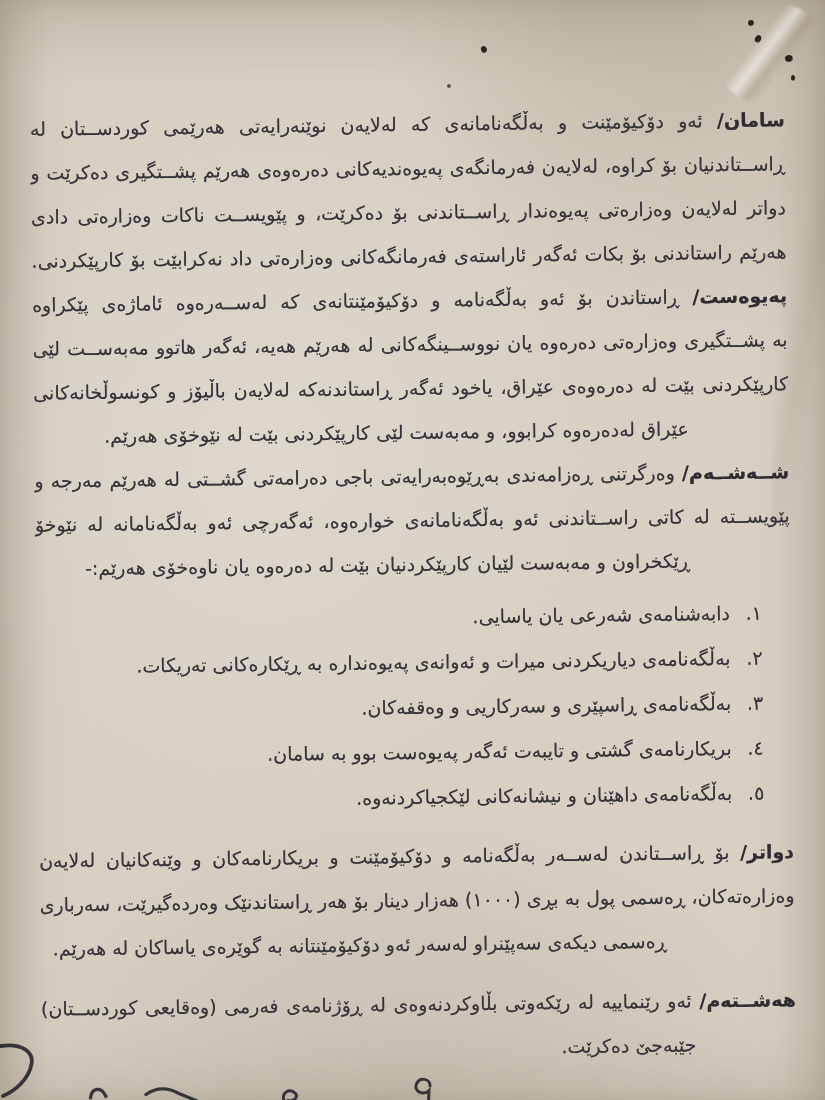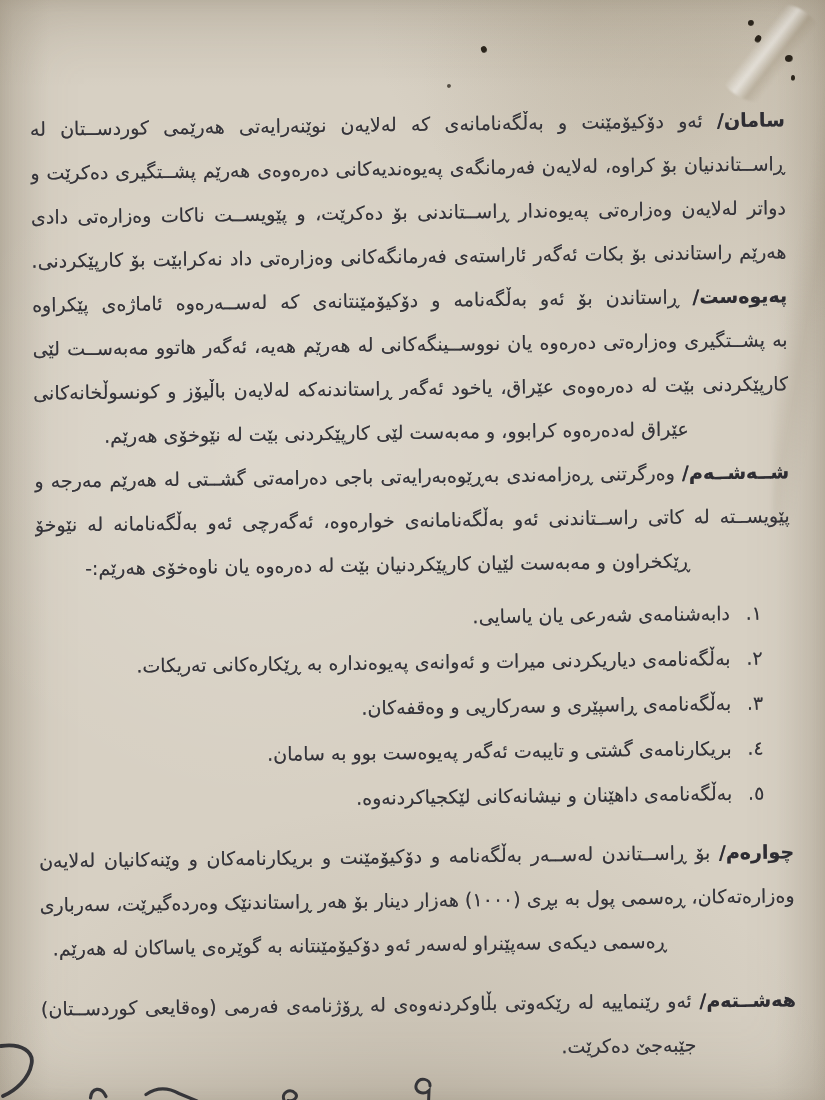--- a/index.html
+++ b/index.html
@@ -110,21 +110,21 @@
 
     <div class="list">
       <div class="li"><span class="num">١.</span> <span>دابەشنامەی شەرعی یان یاسایی.</span></div>
       <div class="li"><span class="num">٢.</span> <span>بەڵگەنامەی دیاریکردنی میرات و ئەوانەی پەیوەندارە بە ڕێکارەکانی تەریکات.</span></div>
       <div class="li"><span class="num">٣.</span> <span>بەڵگەنامەی ڕاسپێری و سەرکاریی و وەقفەکان.</span></div>
       <div class="li"><span class="num">٤.</span> <span>بریکارنامەی گشتی و تایبەت ئەگەر پەیوەست بوو بە سامان.</span></div>
       <div class="li"><span class="num">٥.</span> <span>بەڵگەنامەی داهێنان و نیشانەکانی لێکجیاکردنەوە.</span></div>
     </div>
 
     <div class="para mt-7">
-      <div class="ln"><b class="lead">چوارەم/</b><span> بۆ ڕاســتاندن لەســەر بەڵگەنامە و دۆکیۆمێنت و بریکارنامەکان و وێنەکانیان لەلایەن</span></div>
+      <div class="ln"><b class="lead">دواتر/</b><span> بۆ ڕاســتاندن لەســەر بەڵگەنامە و دۆکیۆمێنت و بریکارنامەکان و وێنەکانیان لەلایەن</span></div>
       <div class="ln">وەزارەتەکان، ڕەسمی پول بە بڕی (١٠٠٠) هەزار دینار بۆ هەر ڕاستاندنێک وەردەگیرێت، سەرباری</div>
       <div class="ln-last ind-lg">ڕەسمی دیکەی سەپێنراو لەسەر ئەو دۆکیۆمێنتانە بە گوێرەی یاساکان لە هەرێم.</div>
     </div>
 
     <div class="para mt-8">
       <div class="ln"><b class="lead">هەشــتەم/</b><span> ئەو رێنماییە لە رێکەوتی بڵاوکردنەوەی لە ڕۆژنامەی فەرمی (وەقایعی کوردســتان)</span></div>
       <div class="ln-last ind">جێبەجێ دەکرێت.</div>
     </div>
 
   </div>

